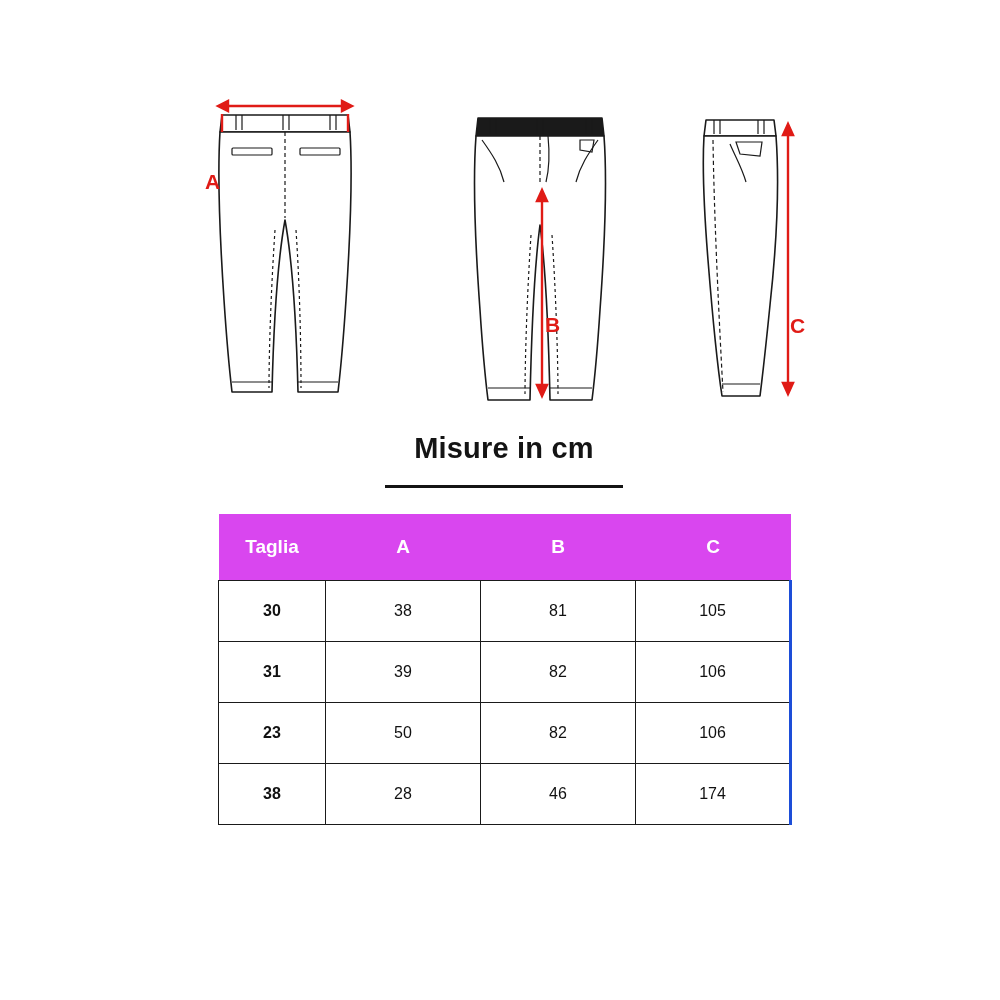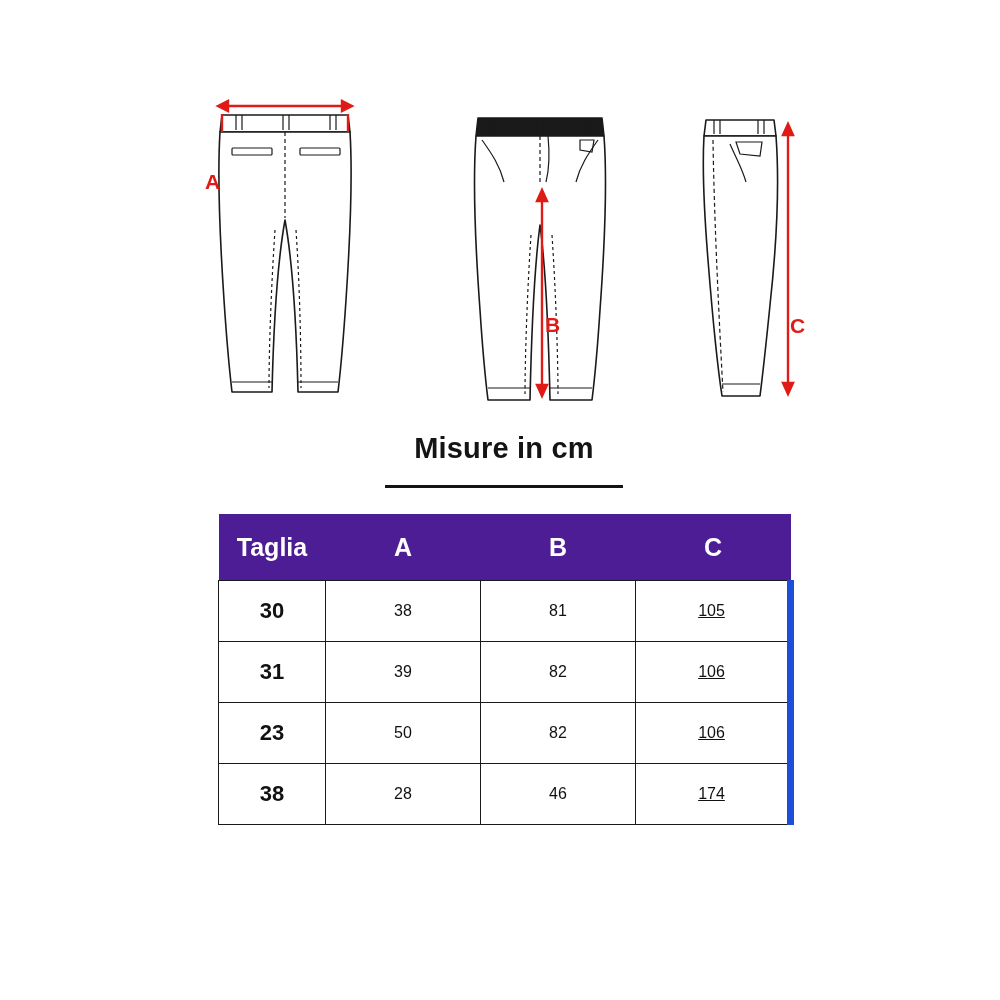--- a/index.html
+++ b/index.html
@@ -81,44 +81,44 @@
     top: 514px;
     left: 218px;
     width: 564px;
   }
   table.size-table {
     border-collapse: collapse;
     width: 564px;
     table-layout: fixed;
   }
   table.size-table thead th {
-    background: #4c1d95;
+    background: #d946ef;
     color: #ffffff;
-    font-size: 25px;
+    font-size: 19px;
     font-weight: bold;
     height: 64px;
     border: none;
     vertical-align: middle;
   }
   table.size-table thead th.col-size { text-align: center; }
   table.size-table tbody td {
     border: 1px solid #1a1a1a;
     height: 58px;
     text-align: center;
     vertical-align: middle;
     font-size: 16px;
     color: #111111;
     background: #ffffff;
   }
   table.size-table tbody td.cell-size {
     font-weight: bold;
-    font-size: 22px;
+    font-size: 16px;
   }
   table.size-table tbody tr td:first-child { border-left: 1px solid #1a1a1a; }
-  table.size-table tbody tr td:last-child  { border-right: 7px solid #1d4ed8; text-decoration: underline; }
+  table.size-table tbody tr td:last-child  { border-right: 3px solid #1d4ed8; }
 </style>
 </head>
 <body>
 
 <div class="page">
 
   <div class="illustrations">
 
     <div class="figure fig-front">
       <svg width="230" height="340" viewBox="0 0 230 340" xmlns="http://www.w3.org/2000/svg">

